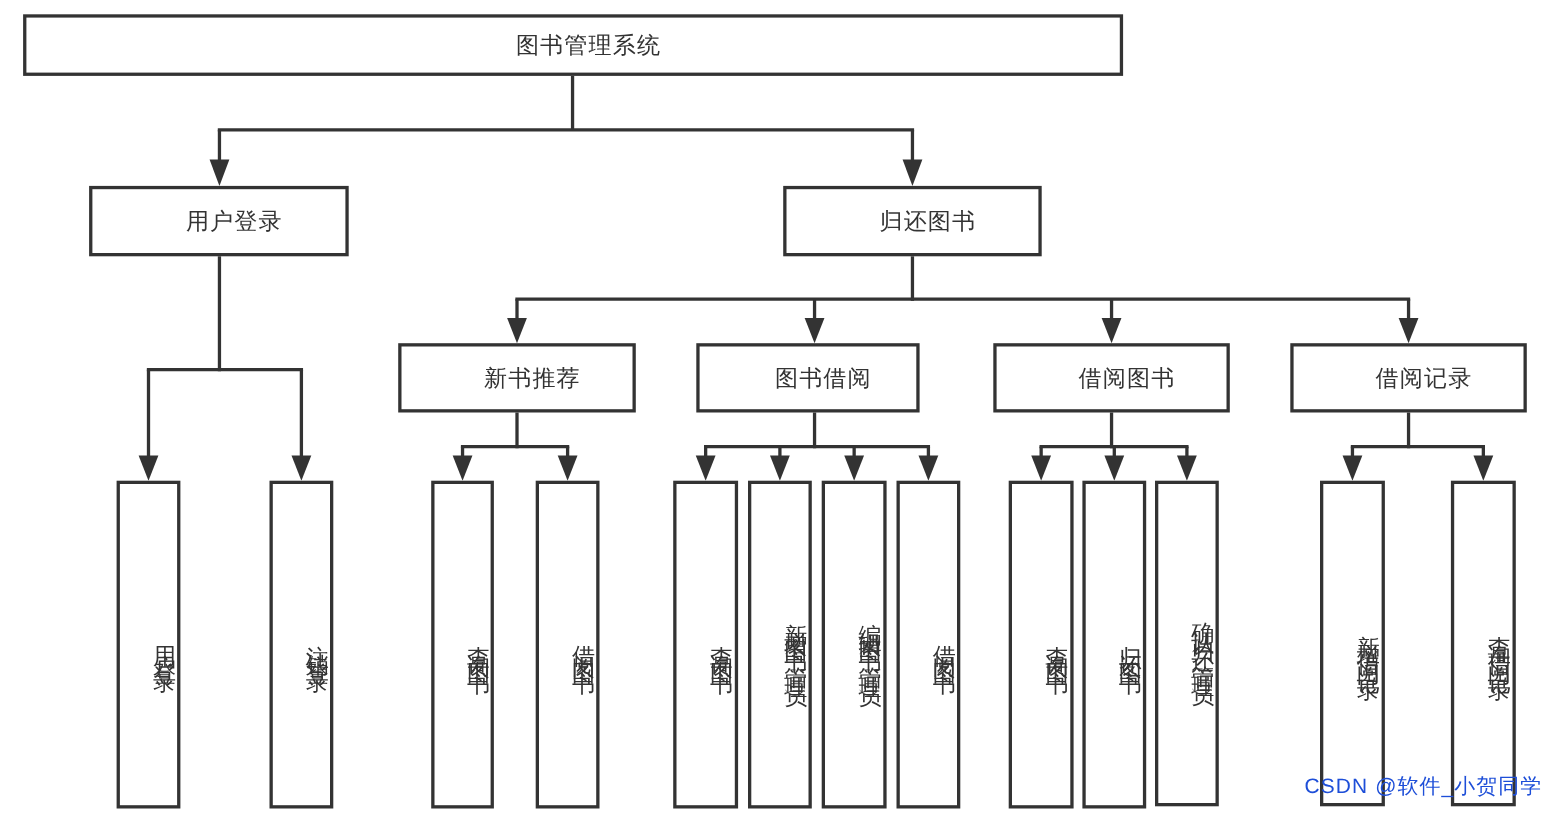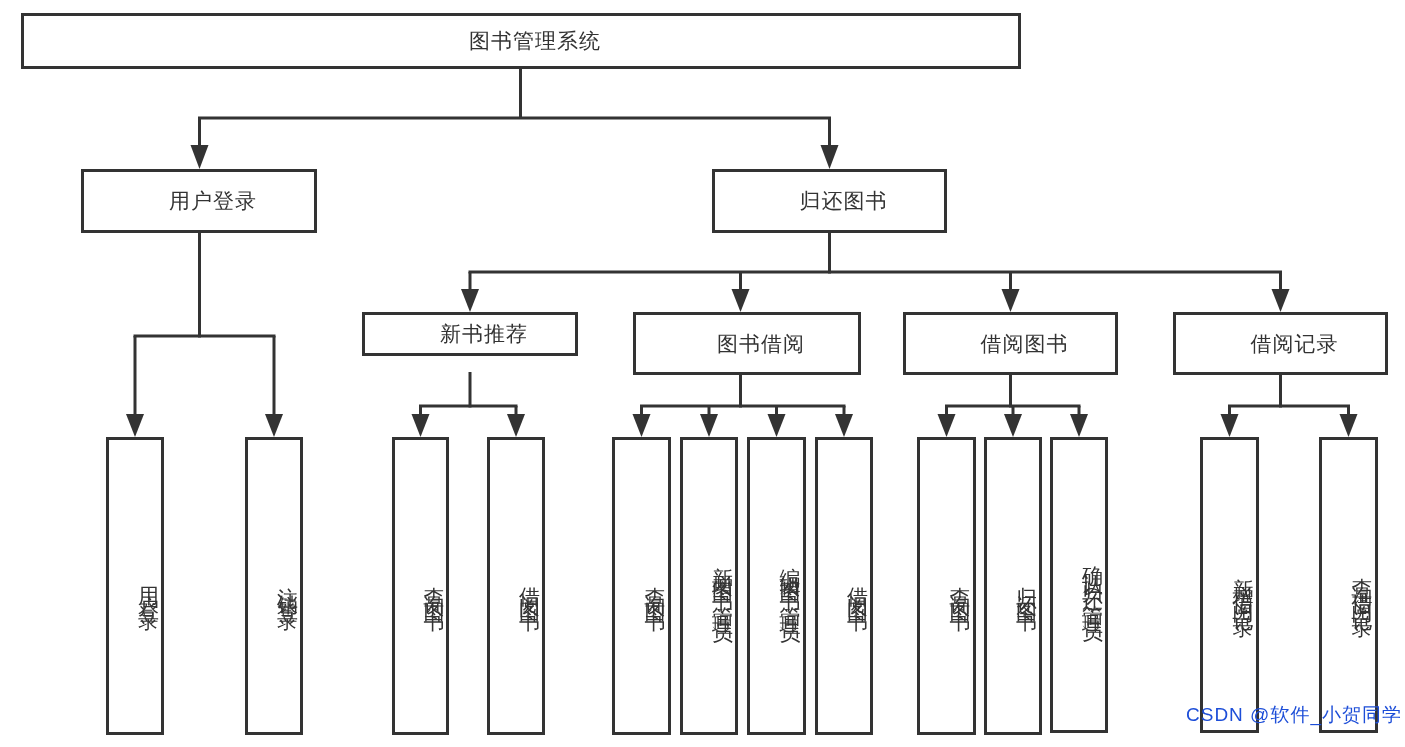--- a/index.html
+++ b/index.html
@@ -121,22 +121,22 @@
       <polygon points="1220.5,414 1238.5,414 1229.5,437"></polygon>
       <polygon points="1339.5,414 1357.5,414 1348.5,437"></polygon>
     </g>
   </svg>
 
   <div class="box" style="left:21px;top:13px;width:1000px;height:56px;">图书管理系统</div>
 
   <div class="box" style="left:81px;top:169px;width:236px;height:64px;">用户登录</div>
   <div class="box" style="left:712px;top:169px;width:235px;height:64px;">归还图书</div>
 
-  <div class="box" style="left:362px;top:312px;width:216px;height:44px;text-align:right;">新书推荐</div>
-  <div class="box" style="left:633px;top:312px;width:228px;height:63px;">图书借阅</div>
+  <div class="box" style="left:362px;top:312px;width:216px;height:63px;text-align:right;">新书推荐</div>
+  <div class="box" style="left:633px;top:312px;width:203px;height:63px;">图书借阅</div>
   <div class="box" style="left:903px;top:312px;width:215px;height:63px;">借阅图书</div>
   <div class="box" style="left:1173px;top:312px;width:215px;height:63px;">借阅记录</div>
 
   <div class="box leaf" style="left:106px;top:437px;width:58px;height:298px;">
     <span class="vtext">用户登录</span>
   </div>
   <div class="box leaf" style="left:245px;top:437px;width:58px;height:298px;">
     <span class="vtext">注销登录</span>
   </div>
 

